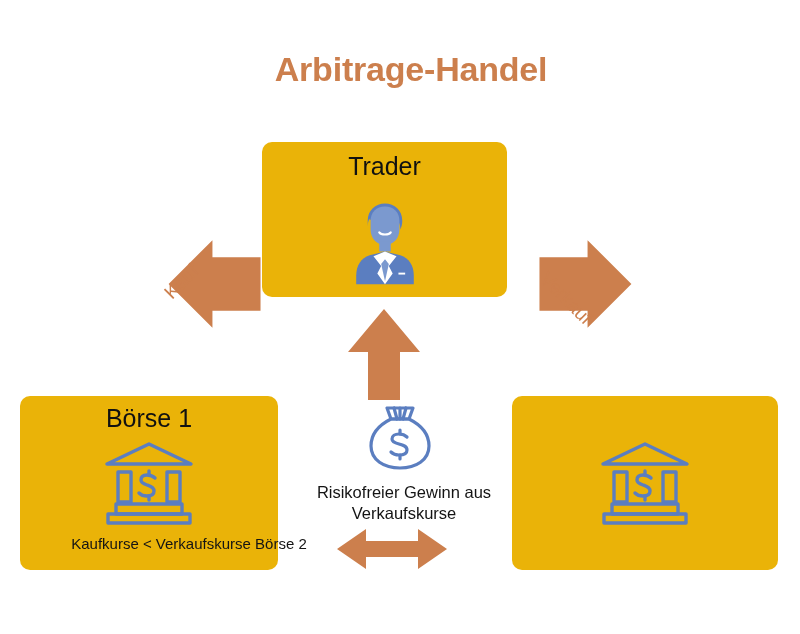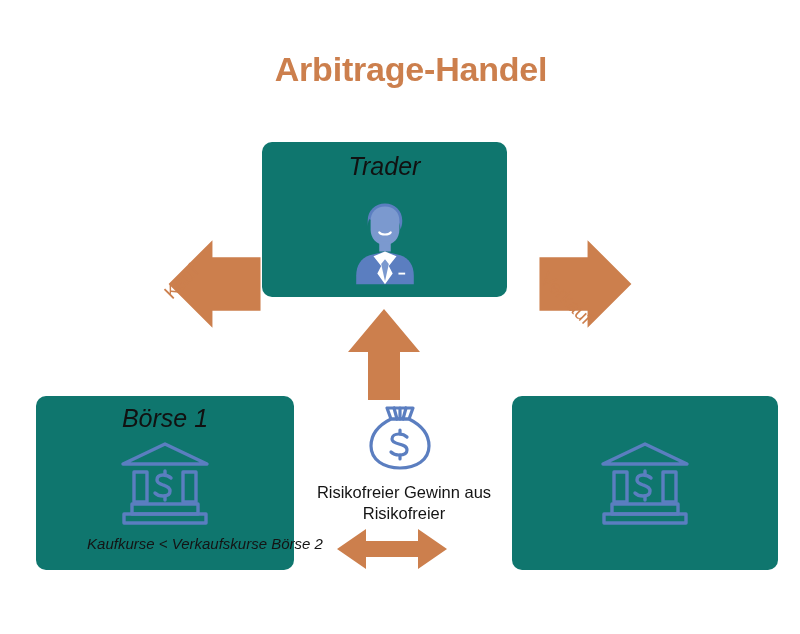--- a/index.html
+++ b/index.html
@@ -27,24 +27,23 @@
     font-weight: bold;
     letter-spacing: -0.2px;
     color: #cc7f4d;
     white-space: nowrap;
     padding-left: 11px;
   }
 
   
   .node-box {
     position: absolute;
-    background: #0f766e;
+    background: #eab308;
     border-radius: 10px;
     box-sizing: border-box;
-    font-style: italic;
   }
   .node-title {
     position: absolute;
     left: 0;
     width: 100%;
     text-align: center;
     font-size: 25px;
     font-weight: normal;
     color: #111111;
     white-space: nowrap;
@@ -69,21 +68,21 @@
     left: 262px;
     top: 142px;
     width: 245px;
     height: 155px;
   }
   #trader-box .node-title { top: 10px; }
   #trader-box .node-icon  { top: 50px; }
 
   
   #boerse1-box {
-    left: 36px;
+    left: 20px;
     top: 396px;
     width: 258px;
     height: 174px;
   }
   #boerse2-box {
     left: 512px;
     top: 396px;
     width: 266px;
     height: 174px;
   }
@@ -258,15 +257,15 @@
 
         <path d="M43 33c-2-2-5-3-8-3-4 0-7 2-7 5s3 4 7 5 8 2 8 6-3 5-8 5
                  c-3 0-6-1-8-3"></path>
         <path d="M36 26v4M36 51v4"></path>
       </g>
     </svg>
   </span>
 
   <div id="profit-label">
     <span>Risikofreier Gewinn aus</span><br>
-    <span>Risikofreier</span>
+    <span>Verkaufskurse</span>
   </div>
 </div>
 
 </body></html>

